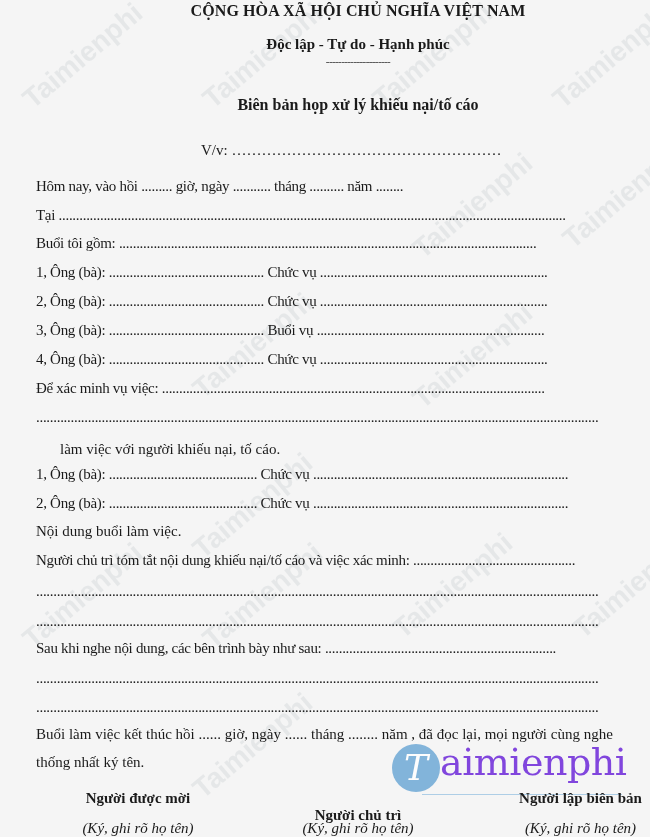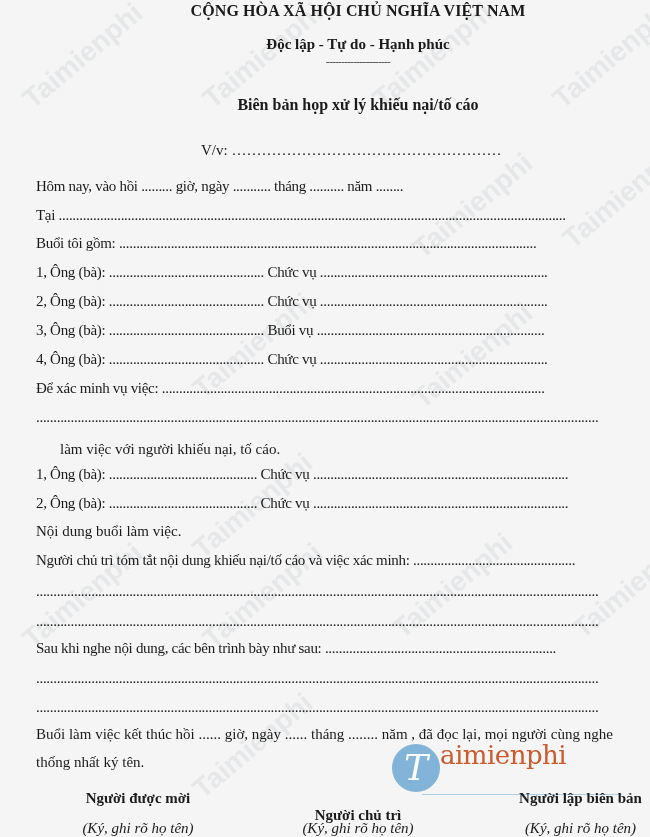--- a/index.html
+++ b/index.html
@@ -27,21 +27,21 @@
     font-weight: bold; font-size: 28px; transform: rotate(-40deg); pointer-events: none;
   }
   .logo { position: absolute; left: 392px; top: 744px; width: 240px; height: 50px; }
   .logo-t {
     position: absolute; left: 0; top: 0; width: 48px; height: 48px; border-radius: 50%;
     background: #6fa9d6; color: #fff; font-family: "DejaVu Serif", serif; font-style: italic;
     font-size: 36px; line-height: 48px; text-align: center; opacity: 0.85;
   }
   .logo-text {
     position: absolute; left: 48px; top: -4px; font-family: "DejaVu Serif", serif;
-    font-size: 26px; color: #c2410c; opacity: 0.85; letter-spacing: -0.5px;
+    font-size: 38px; color: #6d28d9; opacity: 0.85; letter-spacing: -0.5px;
   }
   .logo-underline { position: absolute; left: 30px; top: 50px; width: 200px; height: 1px; background: #7fb4dc; opacity: 0.6; }
 </style>
 </head>
 <body>
 
 <div class="page">
 
   <div class="wm" style="left:10px;top:40px;">Taimienphi</div>
   <div class="wm" style="left:190px;top:40px;">Taimienphi</div>

